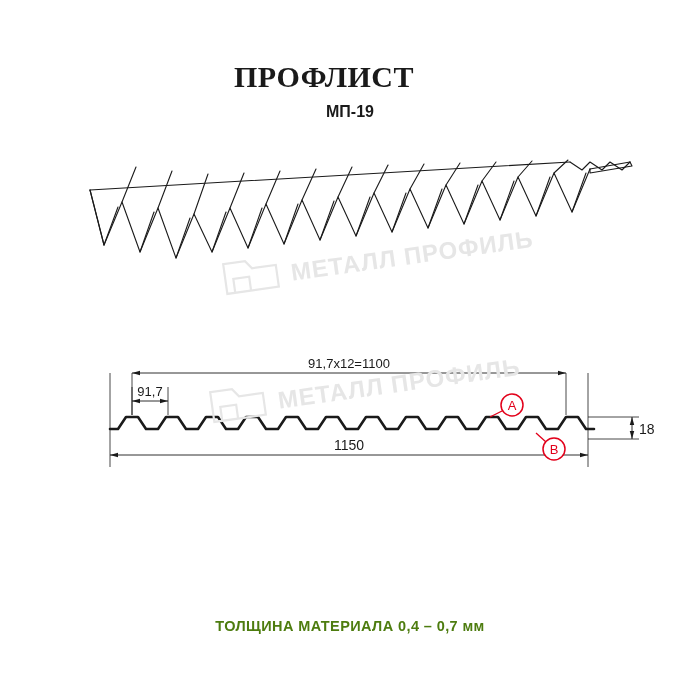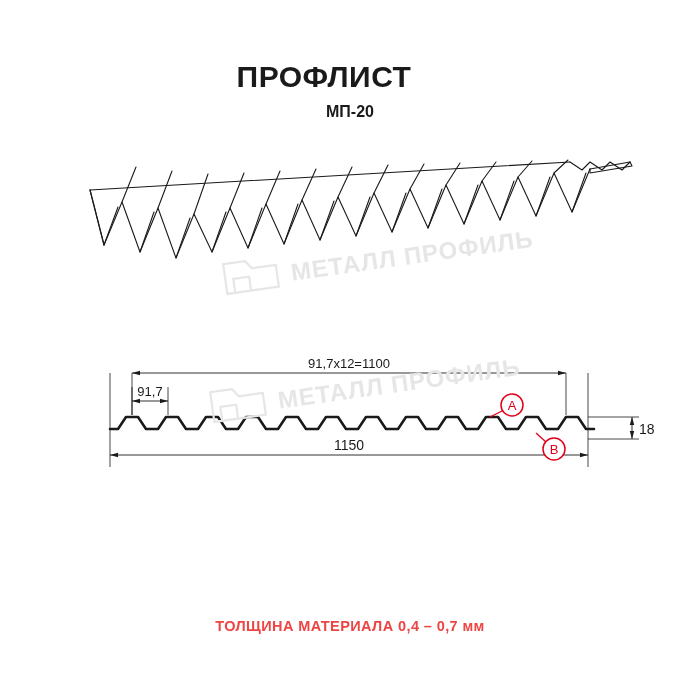--- a/index.html
+++ b/index.html
@@ -23,41 +23,42 @@
   .title {
     position: absolute;
     top: 60px;
     left: 0;
     width: 648px;
     text-align: center;
     font-size: 30px;
     font-weight: bold;
     letter-spacing: 0.5px;
     color: #1a1a1a;
+    font-family: Liberation Serif, serif;
   }
   .subtitle {
     position: absolute;
     top: 103px;
     left: 0;
     width: 700px;
     text-align: center;
     font-size: 16px;
     font-weight: bold;
     color: #1a1a1a;
   }
   .footer-note {
     position: absolute;
     top: 618px;
     left: 0;
     width: 700px;
     text-align: center;
     font-size: 14.5px;
     font-weight: bold;
     letter-spacing: 0.4px;
-    color: #ef4444;
+    color: #4d7c0f;
   }
   .iso-view {
     position: absolute;
     top: 140px;
     left: 70px;
     width: 570px;
     height: 160px;
   }
   .section-view {
     position: absolute;
@@ -73,21 +74,21 @@
   .wm-1 { top: 230px; left: 218px; }
   .wm-2 { top: 358px; left: 205px; }
   svg { display: block; overflow: visible; }
 </style>
 </head>
 <body>
 
 <div class="page">
 
   <div class="title">ПРОФЛИСТ</div>
-  <div class="subtitle">МП-20</div>
+  <div class="subtitle">МП-19</div>
 
   <div class="iso-view">
     <svg width="570" height="160" viewBox="0 0 570 160">
       <g fill="none" stroke="#1a1a1a" stroke-width="1.1" stroke-linejoin="round" stroke-linecap="round">
 
         <path d="M20 50 L500 22"></path>
 
         <path d="M500 22 L512 30 L520 22 L532 30 L540 22 L552 30 L560 22"></path>
 
         <path d="M20 50

